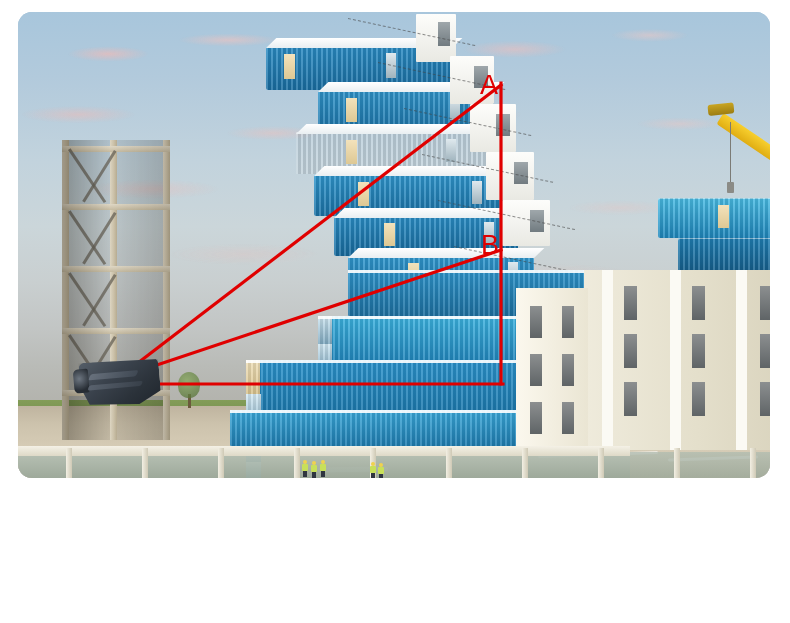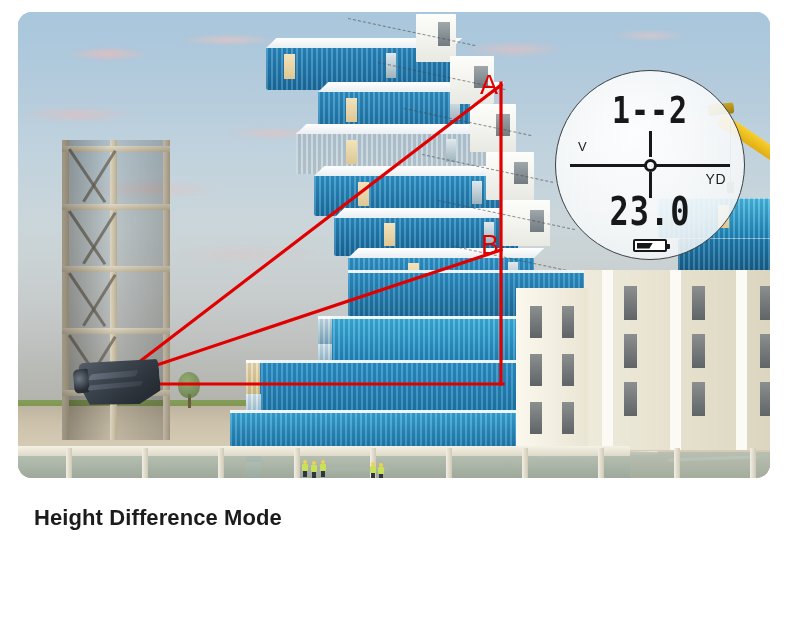--- a/index.html
+++ b/index.html
@@ -545,39 +545,19 @@
     <div class="pt-label a">A</div>
     <div class="pt-label b">B</div>
 
     <div class="device">
       <div class="body"></div>
       <div class="lens"></div>
       <div class="ridge"></div>
       <div class="ridge2"></div>
     </div>
 
-    <div class="reticle">
-      <div class="lcd">
-        <div class="seg lcd-mode">1--2</div>
-
-        <div class="lcd-unit-v">V</div>
-        <div class="lcd-unit-yd">YD</div>
-
-        <div class="cross-h"></div>
-        <div class="cross-v-top"></div>
-        <div class="cross-v-bot"></div>
-        <div class="cross-dot"></div>
-
-        <div class="seg lcd-value">23.0</div>
-
-        <div class="battery">
-          <div class="fill"></div>
-        </div>
-      </div>
-    </div>
 
   </div>
 
   <div class="caption">
-    <h2 class="cap-title">Height Difference Mode</h2>
   </div>
 
 </div>
 
 </body></html>

